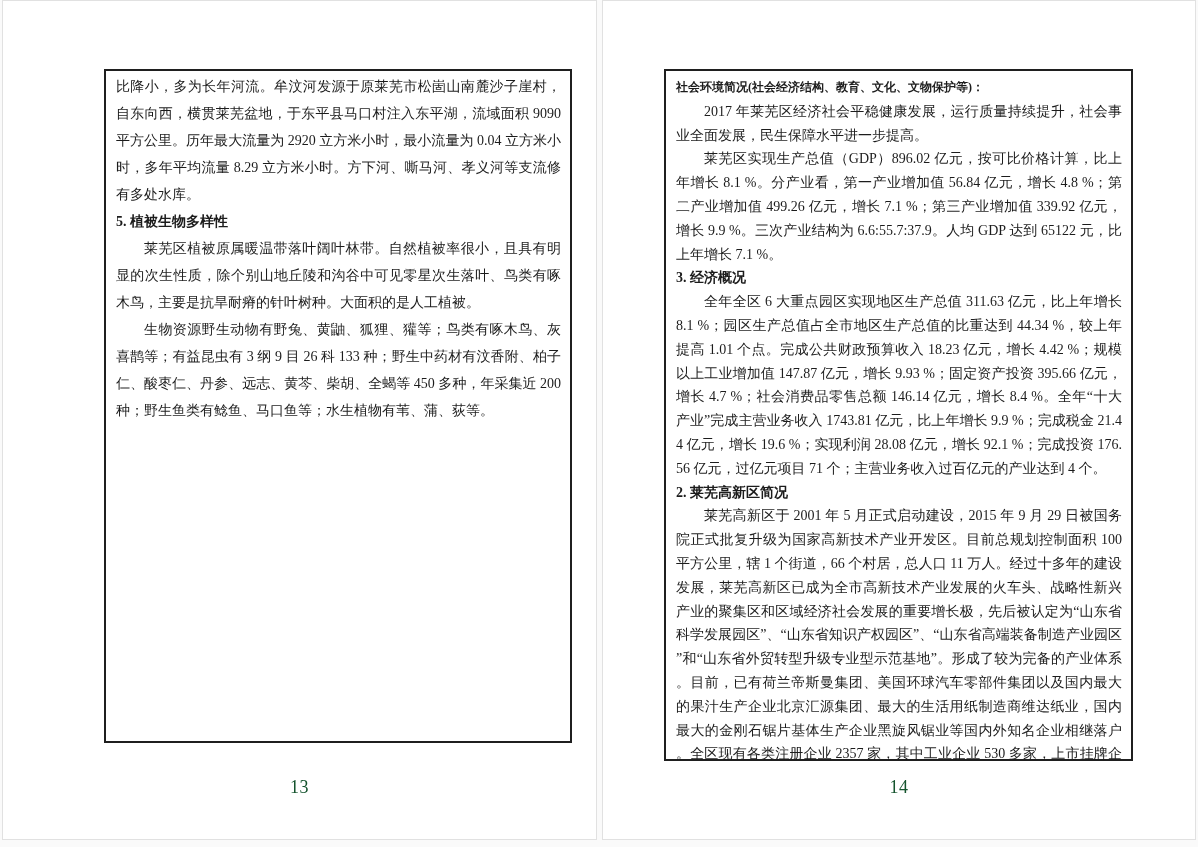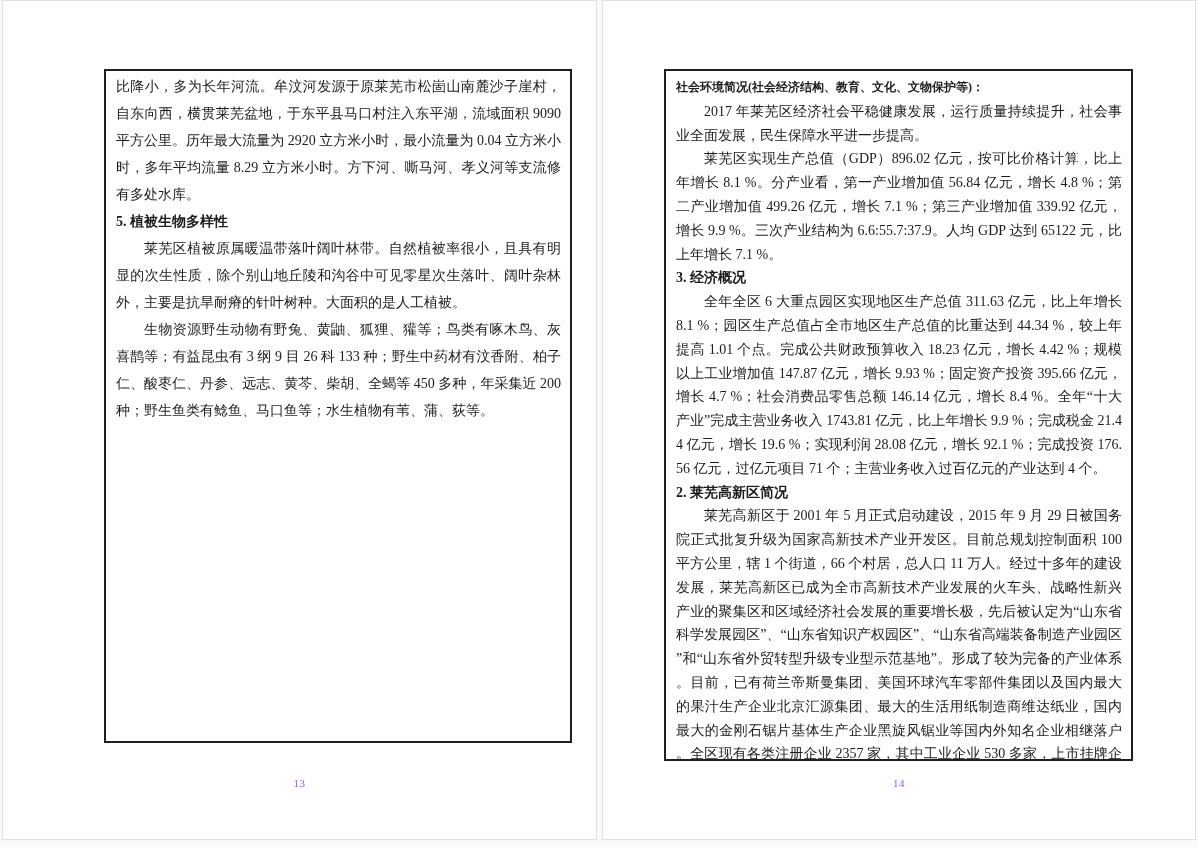--- a/index.html
+++ b/index.html
@@ -61,35 +61,35 @@
   .indent   { text-indent: 2em; }
   .subhead  { font-weight: bold; }
   .cell-title { font-weight: bold; font-size: 12px; }
 
   .pageno {
     position: absolute;
     top: 776px;
     left: 0;
     width: 100%;
     text-align: center;
-    font-size: 11px;
-    color: #8b5cf6;
+    font-size: 18px;
+    color: #14532d;
     letter-spacing: 0.5px;
   }
 </style>
 </head>
 <body>
 
 <div class="canvas">
 
   <div class="page page-left">
     <div class="cell cell-left">
       <p class="para">比降小，多为长年河流。牟汶河发源于原莱芜市松崮山南麓沙子崖村，自东向西，横贯莱芜盆地，于东平县马口村注入东平湖，流域面积 9090 平方公里。历年最大流量为 2920 立方米小时，最小流量为 0.04 立方米小时，多年平均流量 8.29 立方米小时。方下河、嘶马河、孝义河等支流修有多处水库。</p>
       <p class="subhead">5. 植被生物多样性</p>
-      <p class="para indent">莱芜区植被原属暖温带落叶阔叶林带。自然植被率很小，且具有明显的次生性质，除个别山地丘陵和沟谷中可见零星次生落叶、阔叶杂林外，主要是抗旱耐瘠的针叶树种。大面积的是人工植被。</p>
+      <p class="para indent">莱芜区植被原属暖温带落叶阔叶林带。自然植被率很小，且具有明显的次生性质，除个别山地丘陵和沟谷中可见零星次生落叶、鸟类有啄木鸟，主要是抗旱耐瘠的针叶树种。大面积的是人工植被。</p>
       <p class="para indent">生物资源野生动物有野兔、黄鼬、狐狸、獾等；鸟类有啄木鸟、灰喜鹊等；有益昆虫有 3 纲 9 目 26 科 133 种；野生中药材有汶香附、柏子仁、酸枣仁、丹参、远志、黄芩、柴胡、全蝎等 450 多种，年采集近 200 种；野生鱼类有鲶鱼、马口鱼等；水生植物有苇、蒲、荻等。</p>
     </div>
     <div class="pageno">13</div>
   </div>
 
   <div class="page page-right">
     <div class="cell cell-right">
       <p class="cell-title">社会环境简况(社会经济结构、教育、文化、文物保护等)：</p>
       <p class="para indent">2017 年莱芜区经济社会平稳健康发展，运行质量持续提升，社会事业全面发展，民生保障水平进一步提高。</p>
       <p class="para indent">莱芜区实现生产总值（GDP）896.02 亿元，按可比价格计算，比上年增长 8.1 %。分产业看，第一产业增加值 56.84 亿元，增长 4.8 %；第二产业增加值 499.26 亿元，增长 7.1 %；第三产业增加值 339.92 亿元，增长 9.9 %。三次产业结构为 6.6:55.7:37.9。人均 GDP 达到 65122 元，比上年增长 7.1 %。</p>

